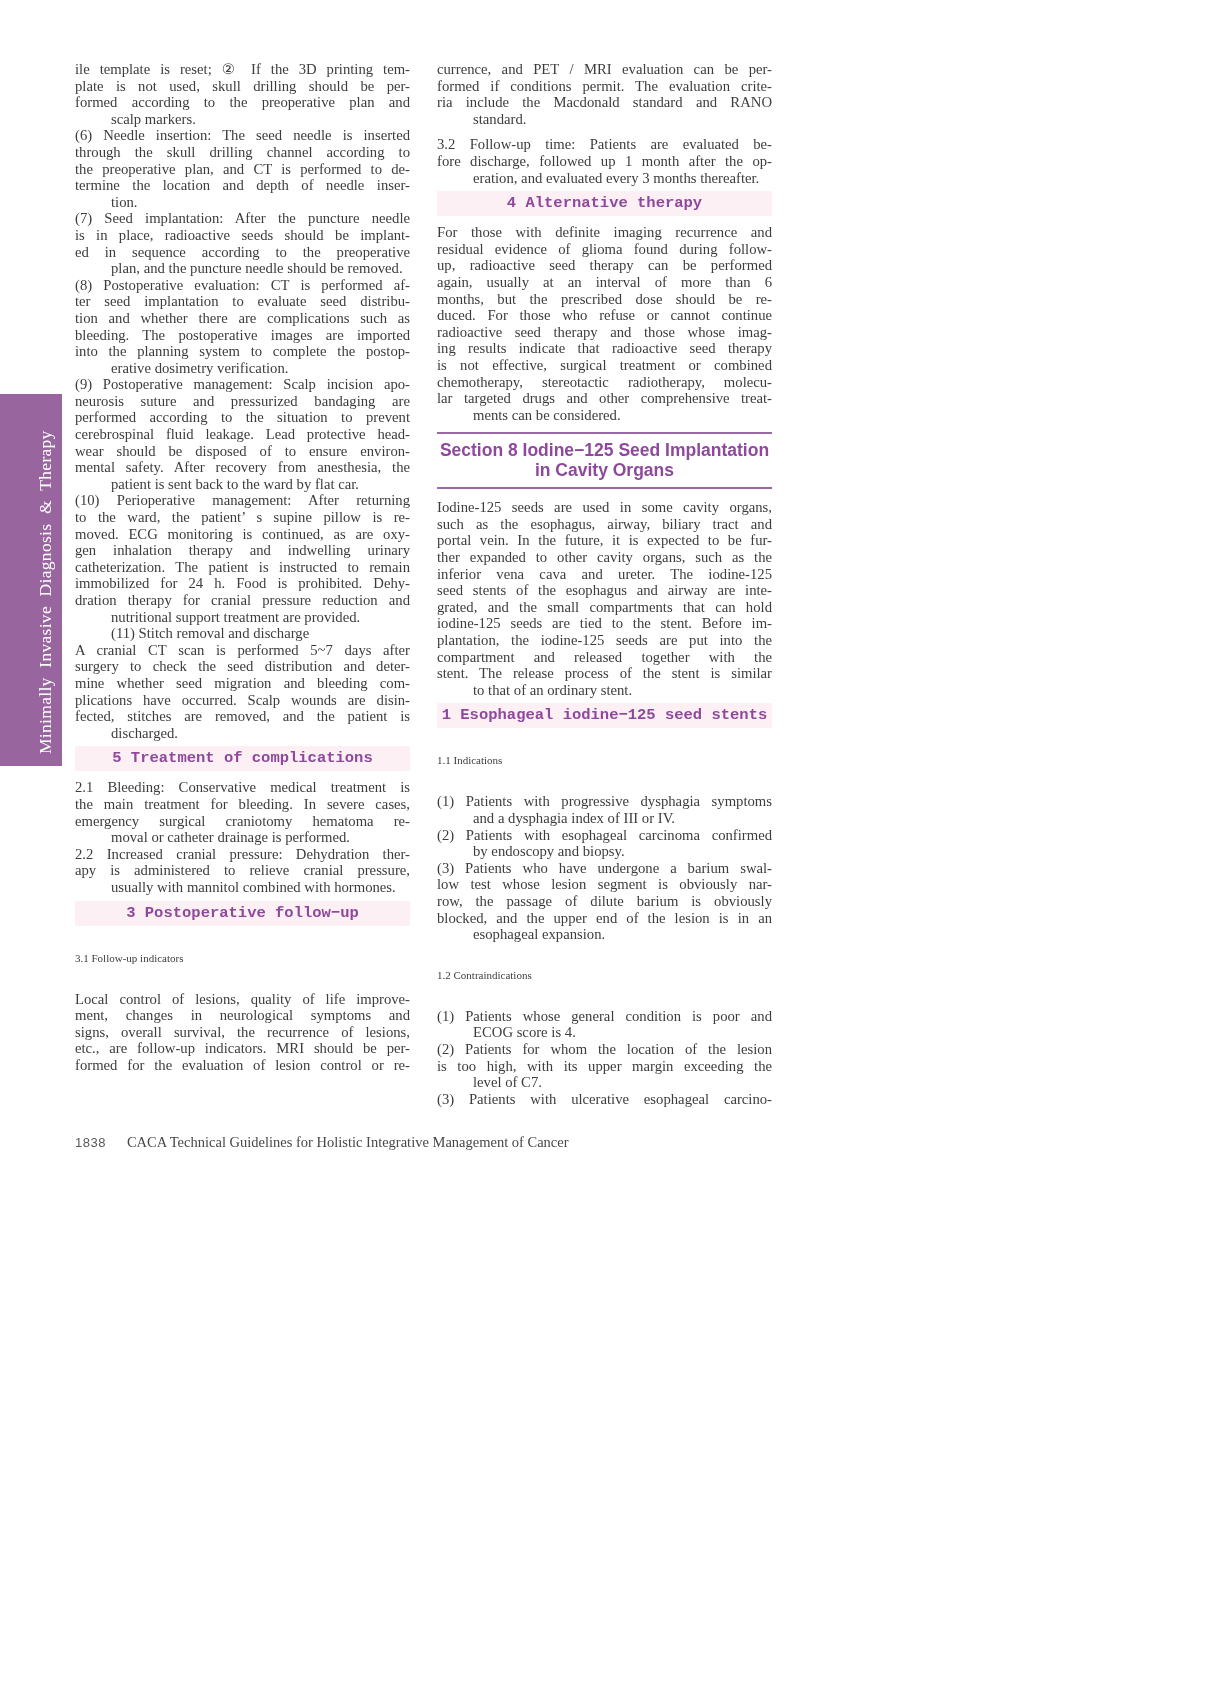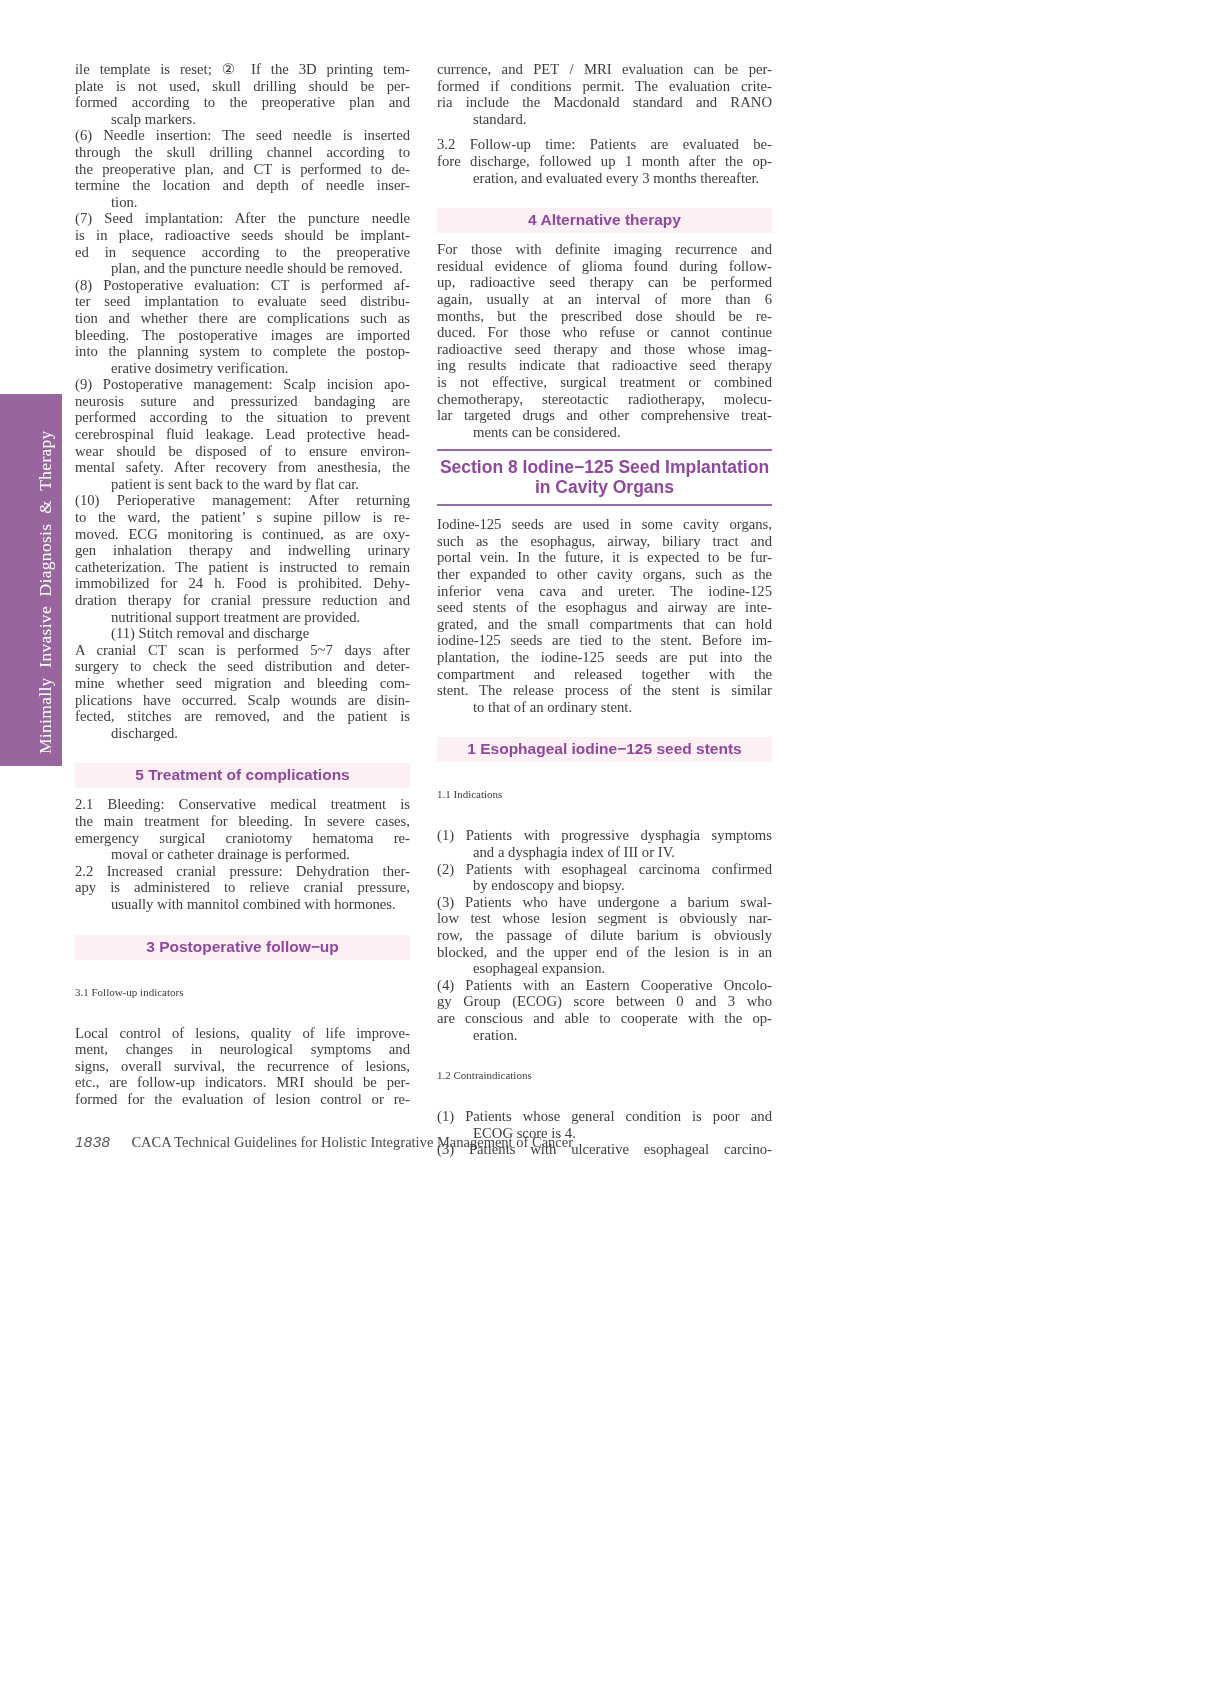--- a/index.html
+++ b/index.html
@@ -31,34 +31,34 @@
   .col-right{left:437px;}
   .para{margin:0;}
   .para.gap{margin-top:9px;}
   .line{
     height:16.6px;line-height:16.6px;overflow:hidden;
     text-align:justify;text-align-last:justify;
   }
   .line.end{text-align-last:left;margin-left:36px;}
   .band{
     background:var(--pink);color:var(--hpurple);
-    font-family:Liberation Sans, sans-serif;font-weight:bold;font-size:15.5px;
-    text-align:center;padding:3px 0 4px;margin:22px 0 8px;
+    font-family:Liberation Mono, monospace;font-weight:bold;font-size:15.5px;
+    text-align:center;padding:3px 0 4px;margin:5px 0 8px;
   }
   .subhead{font-size:11px;margin:24px 0;height:17px;line-height:17px;}
   .section-title{
     border-top:2px solid var(--rule);border-bottom:2px solid var(--rule);
     margin:9px 0 10px;padding:6px 2px 7px;text-align:center;
     color:var(--hpurple);font-family:"Liberation Sans",sans-serif;
     font-weight:bold;font-size:17.5px;line-height:20px;
   }
   
   .footer{position:absolute;left:75px;top:1133px;width:700px;white-space:nowrap;}
   .footer .pagenum{
-    font-family:"Liberation Sans",sans-serif;font-size:15px;color:#57585c;letter-spacing:.5px;font-style:italic;
+    font-family:"Liberation Sans",sans-serif;font-size:13px;color:#57585c;letter-spacing:.5px;
   }
   .footer .ftext{
     font-family:"Liberation Serif",serif;font-size:14.5px;color:#474747;margin-left:21px;margin-top:12px;
   }
 </style>
 </head>
 <body>
 
 <div class="page">
 
@@ -202,30 +202,29 @@
         <div class="line">(2) Patients with esophageal carcinoma confirmed</div>
         <div class="line end">by endoscopy and biopsy.</div>
       </div>
       <div class="para">
         <div class="line">(3) Patients who have undergone a barium swal-</div>
         <div class="line">low test whose lesion segment is obviously nar-</div>
         <div class="line">row, the passage of dilute barium is obviously</div>
         <div class="line">blocked, and the upper end of the lesion is in an</div>
         <div class="line end">esophageal expansion.</div>
       </div>
-      <div class="para">
-        <div class="line">(4) Patients with an Eastern Cooperative Oncolo-</div>
-        <div class="line">gy Group (ECOG) score between 0 and 3 who</div>
-        <div class="line">are conscious and able to cooperate with the op-</div>
-        <div class="line end">eration.</div>
-      </div>
       <div class="subhead">1.2 Contraindications</div>
       <div class="para">
         <div class="line">(1) Patients whose general condition is poor and</div>
         <div class="line end">ECOG score is 4.</div>
+      </div>
+      <div class="para">
+        <div class="line">(2) Patients for whom the location of the lesion</div>
+        <div class="line">is too high, with its upper margin exceeding the</div>
+        <div class="line end">level of C7.</div>
       </div>
       <div class="para">
         <div class="line">(3) Patients with ulcerative esophageal carcino-</div>
       </div>
     </div>
 
   <div class="footer">
     <span class="pagenum">1838</span><span class="ftext">CACA Technical Guidelines for Holistic Integrative Management of Cancer</span>
   </div>
 

